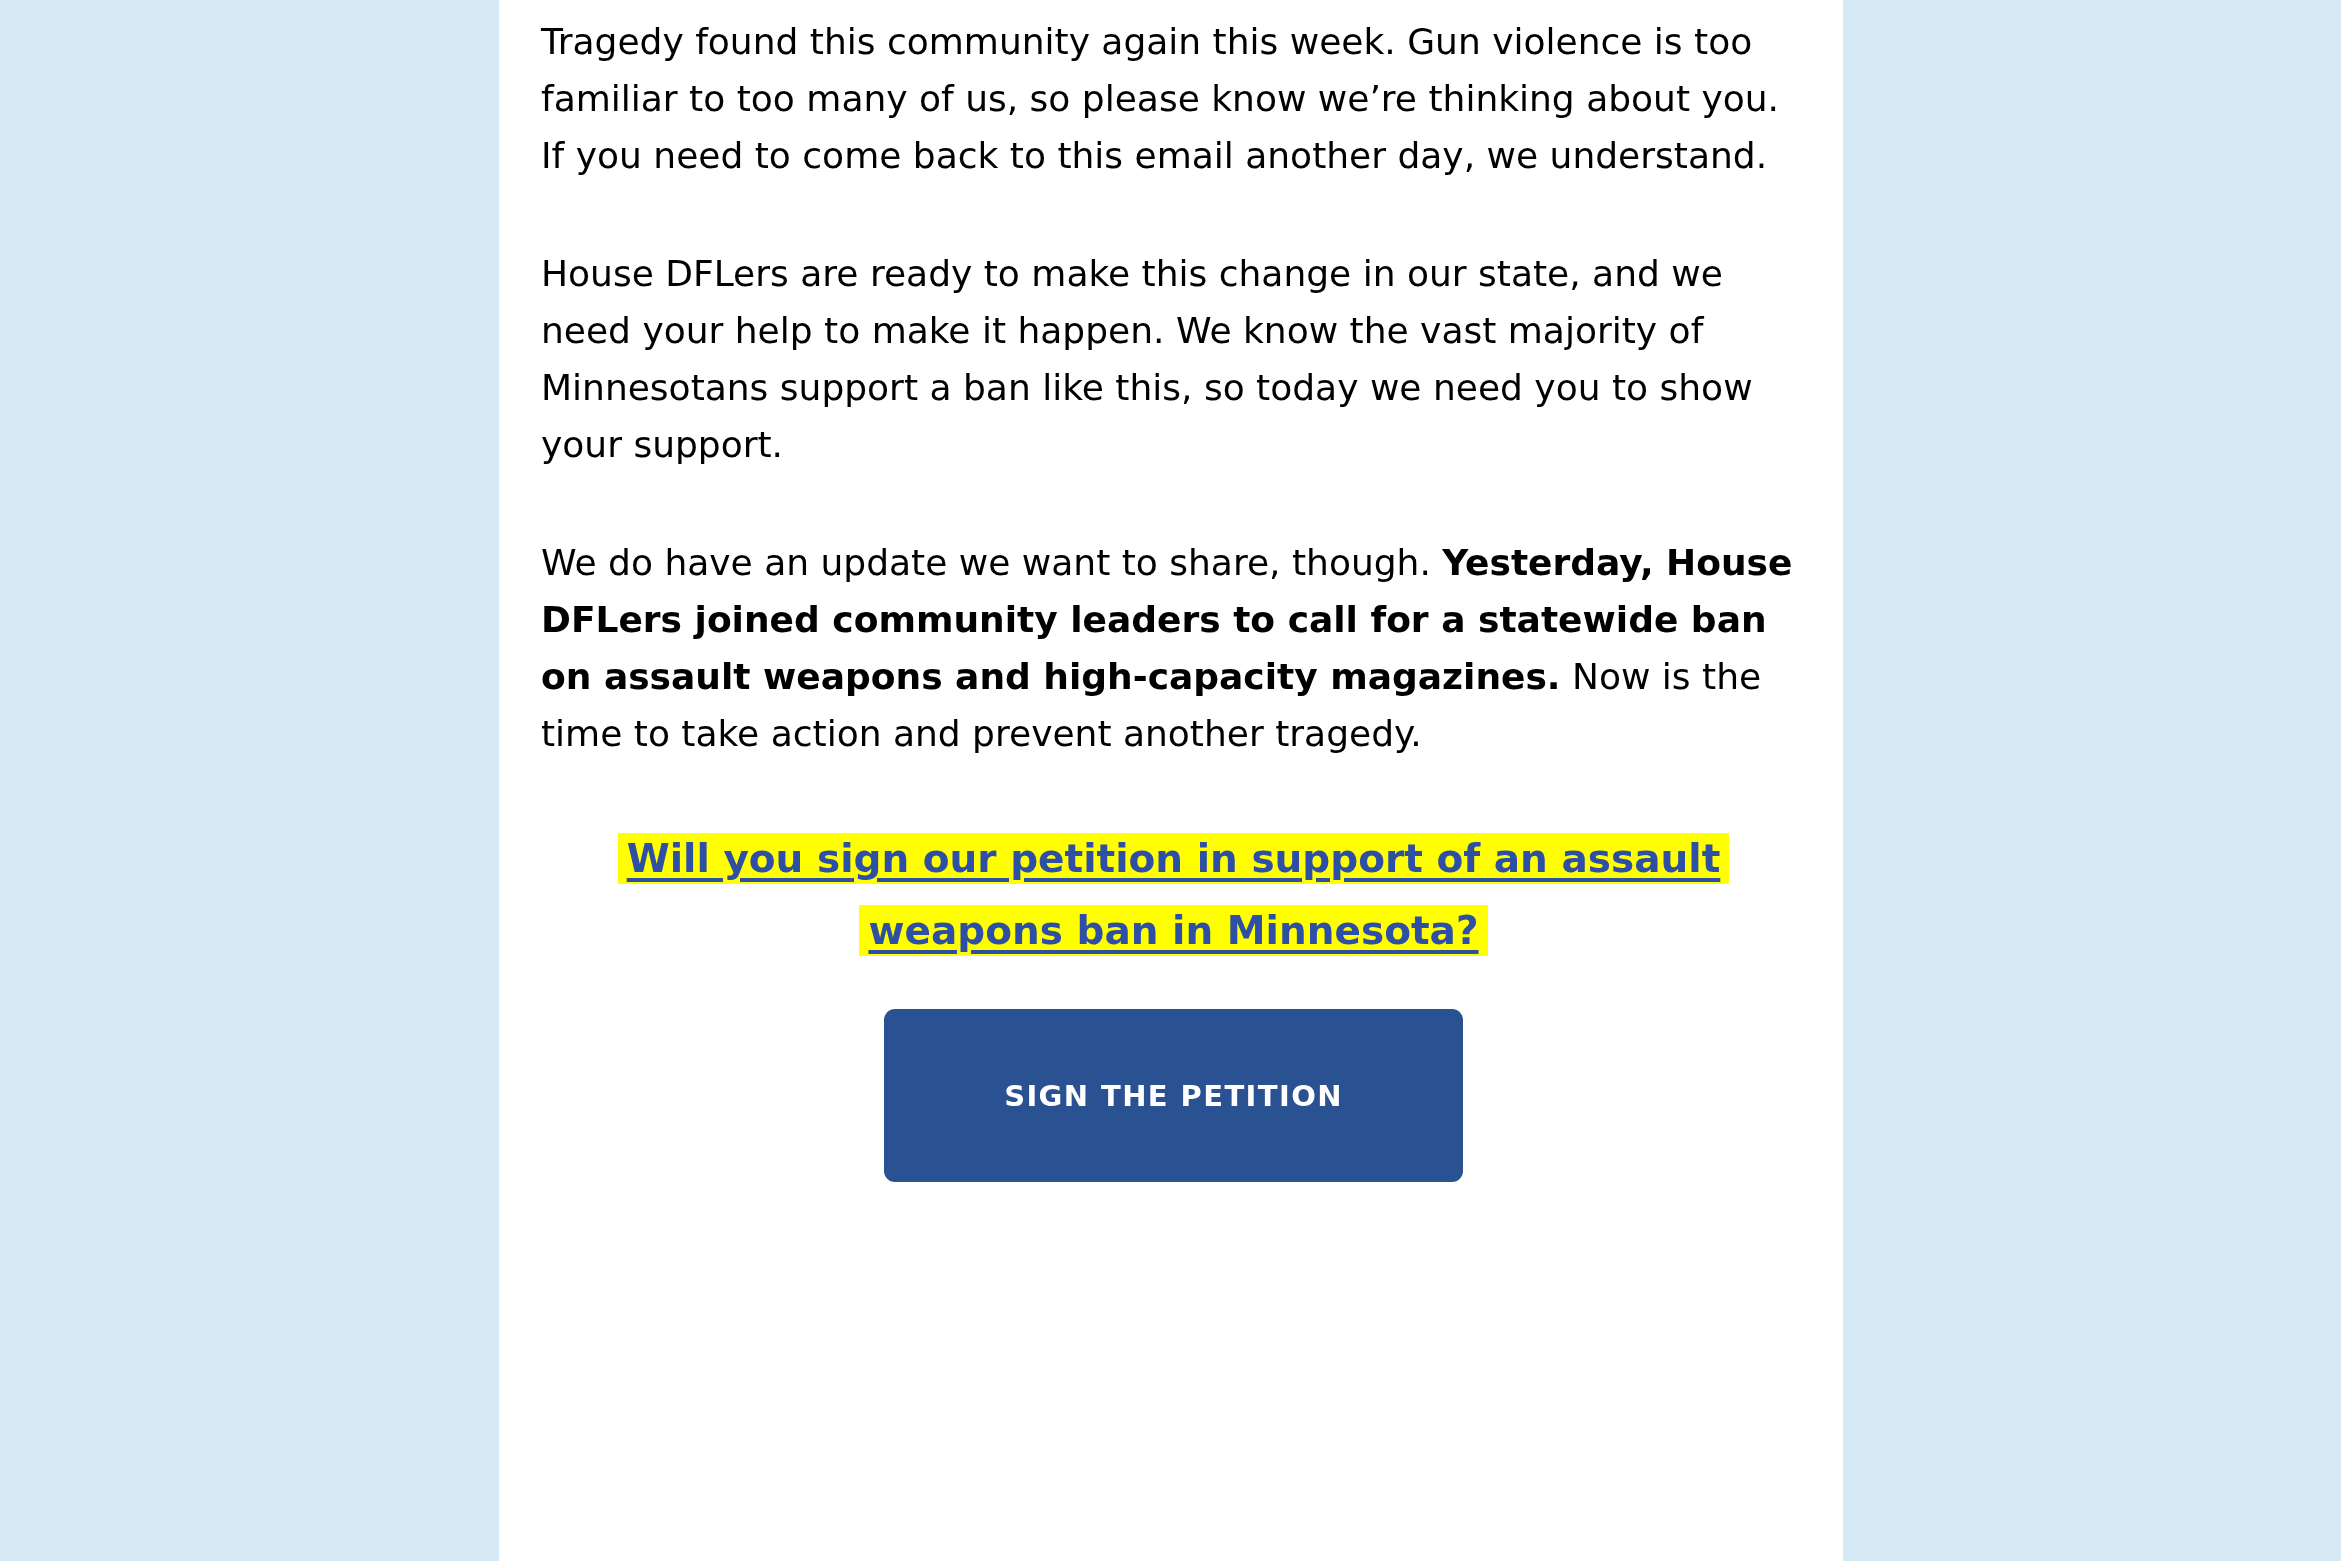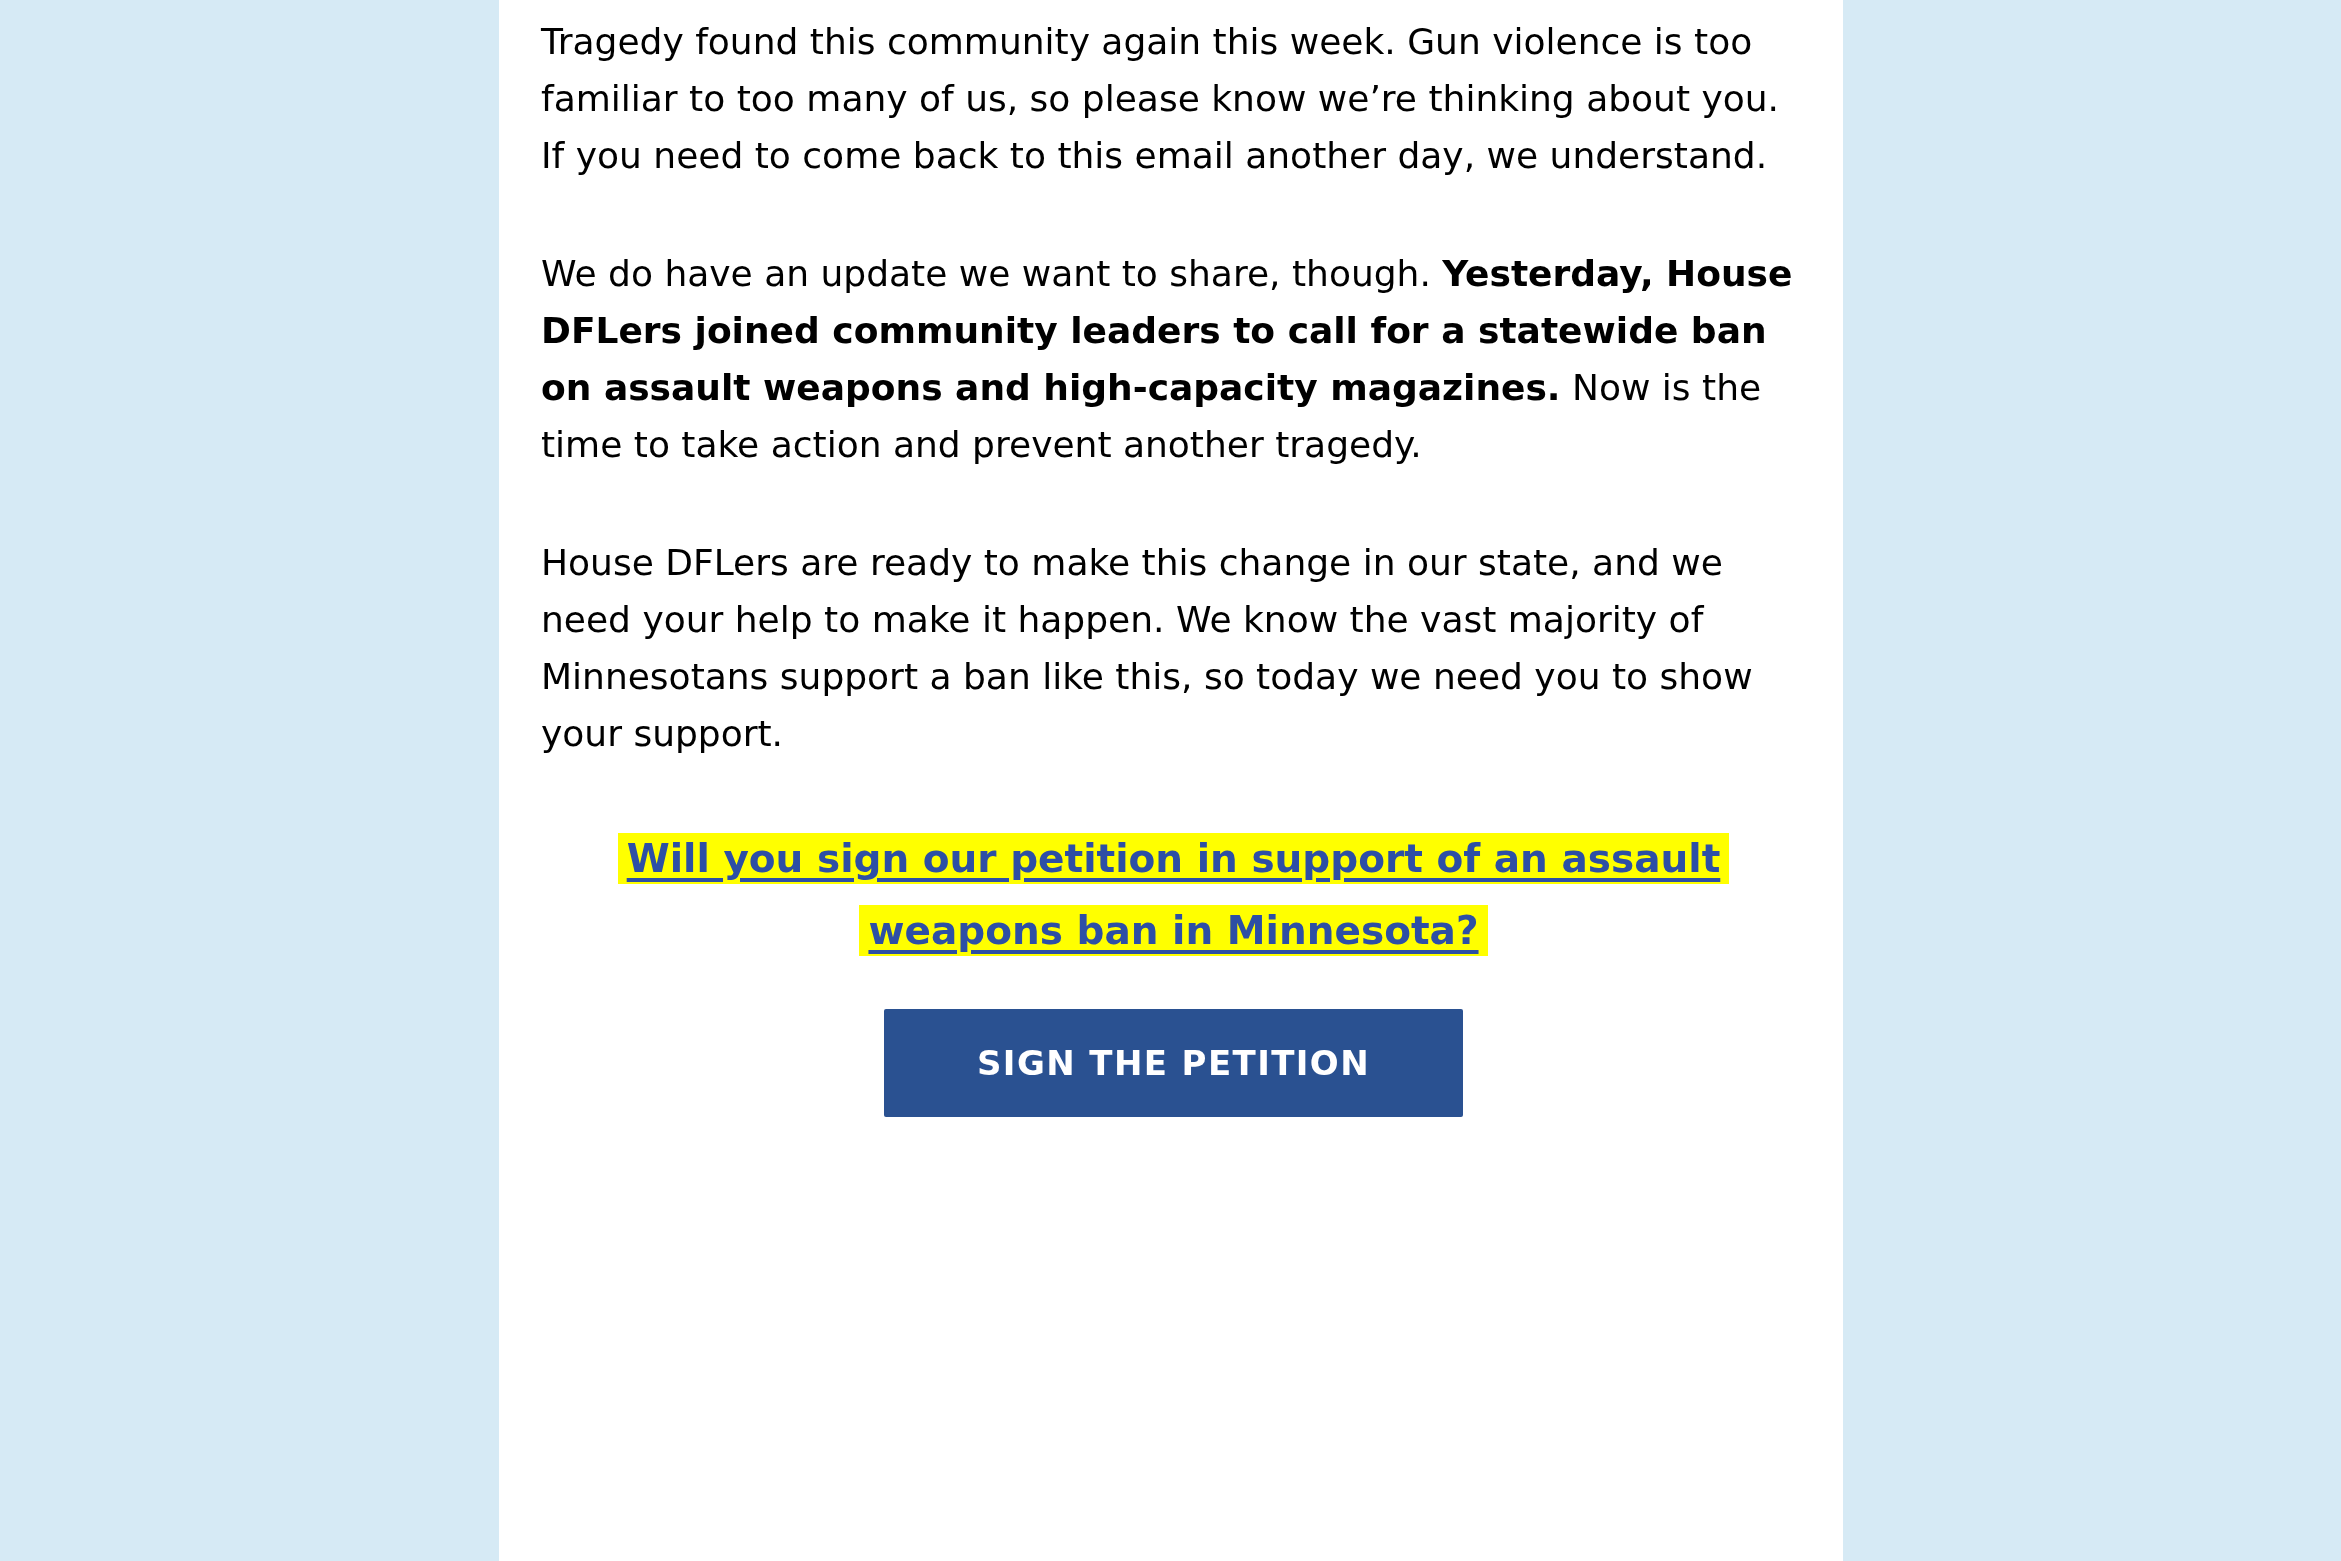--- a/index.html
+++ b/index.html
@@ -39,37 +39,37 @@
     text-decoration:underline;
     text-decoration-thickness:3.7px;
     text-underline-offset:5.5px;
     -webkit-box-decoration-break:clone;
     box-decoration-break:clone;
     cursor:pointer;
   }
   .btn-wrap{text-align:center;margin:0 0 51px;}
   .sign-btn{
     display:inline-flex;align-items:center;justify-content:center;
-    width:579px;height:108px;
+    width:579px;height:173px;
     background:var(--btn);
     color:var(--btn-text);
-    border-radius:2px;
-    font-size:34px;font-weight:bold;letter-spacing:1.4px;
+    border-radius:11px;
+    font-size:29px;font-weight:bold;letter-spacing:1.4px;
     text-decoration:none;
     cursor:pointer;
   }
 </style>
 </head>
 <body>
 
 <div class="email-column">
   <div id="paragraphs-top">
       <p><span>Tragedy found this community again this week. Gun violence is too familiar to too many of us, so please know we’re thinking about you. If you need to come back to this email another day, we understand.</span></p>
+      <p><span>House DFLers are ready to make this change in our state, and we need your help to make it happen. We know the vast majority of Minnesotans support a ban like this, so today we need you to show your support.</span></p>
       <p><span>We do have an update we want to share, though. </span><b>Yesterday, House DFLers joined community leaders to call for a statewide ban on assault weapons and high-capacity magazines.</b><span> Now is the time to take action and prevent another tragedy.</span></p>
-      <p><span>House DFLers are ready to make this change in our state, and we need your help to make it happen. We know the vast majority of Minnesotans support a ban like this, so today we need you to show your support.</span></p>
     </div>
 
   <div class="link-wrap">
     <a href="#" class="petition-link">Will you sign our petition in support of an assault weapons ban in Minnesota?</a>
   </div>
 
   <div class="btn-wrap">
     <a href="#" class="sign-btn">SIGN THE PETITION</a>
   </div>
 

